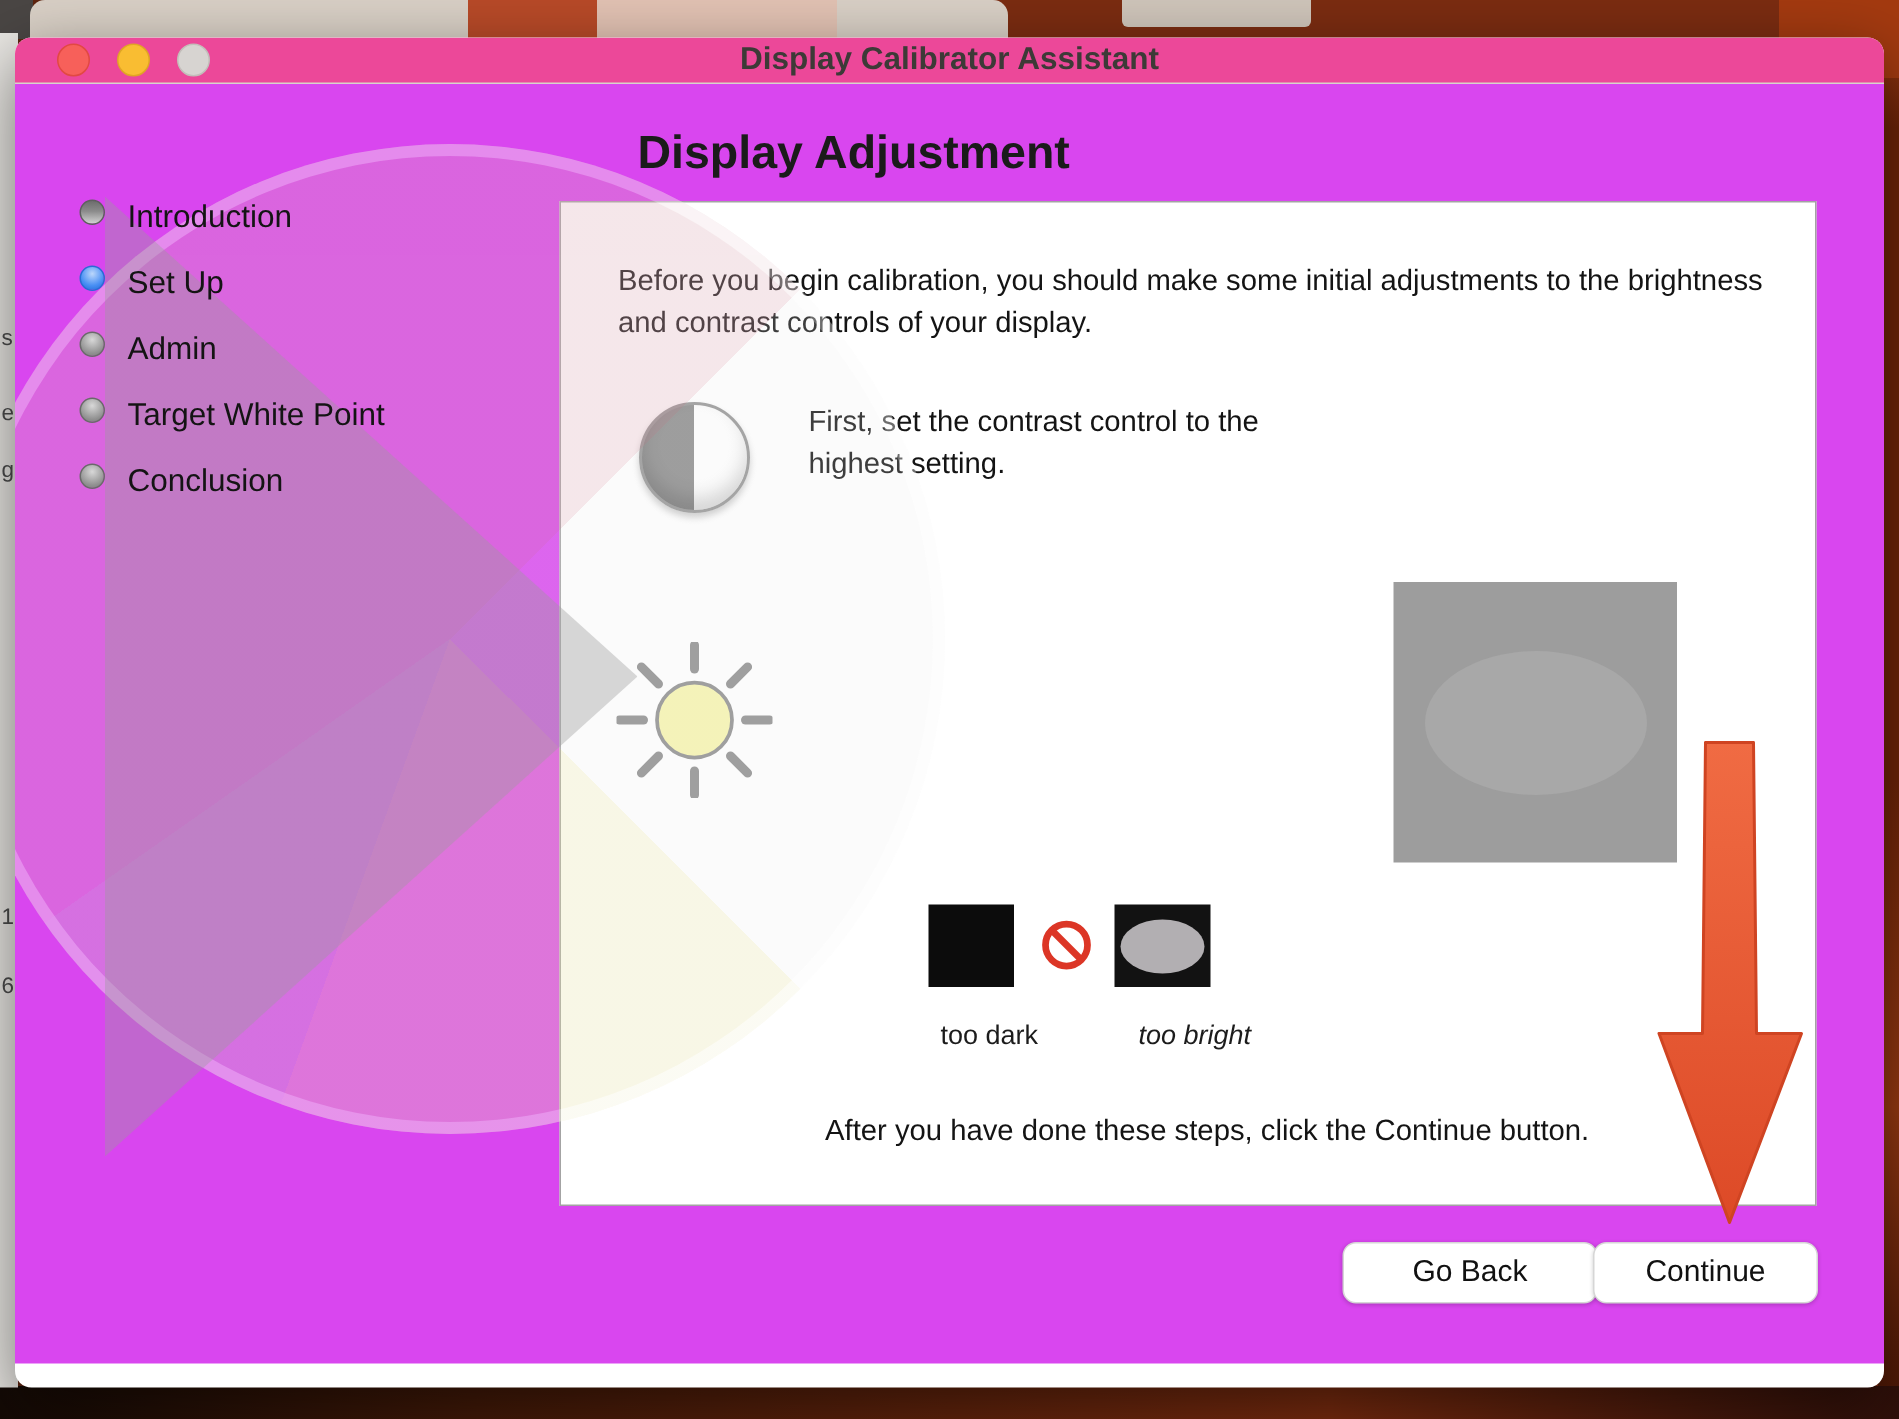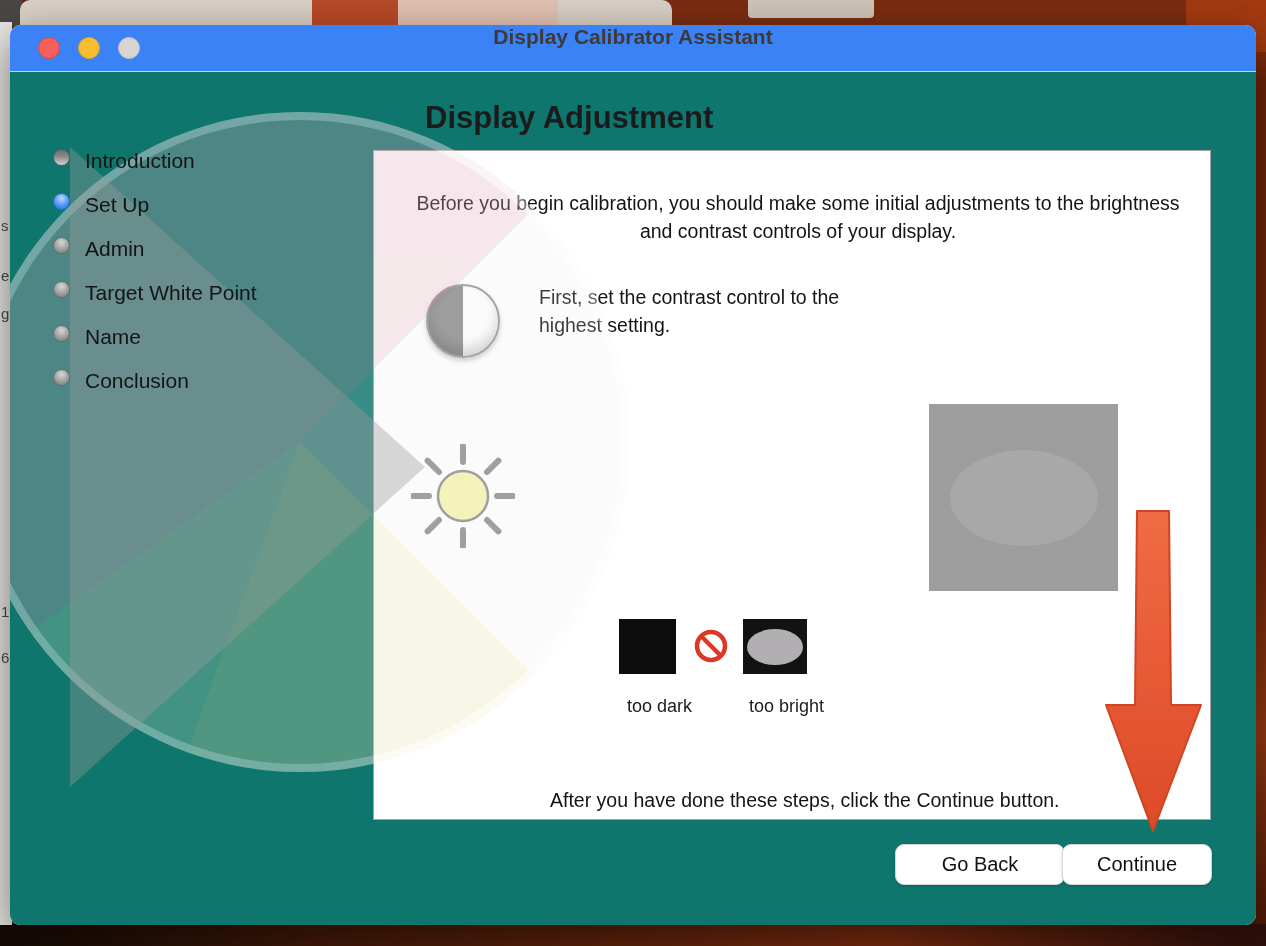--- a/index.html
+++ b/index.html
@@ -20,30 +20,30 @@
   .bg-bottom      { position:absolute; left:0; bottom:0; width:100%; height:22px;
                     background:linear-gradient(90deg,#140a05 0%,#441a08 25%,#7c2c0f 70%,#30100a 100%); }
   .bg-left-strip  { position:absolute; left:0; top:22px; width:12px; height:903px; background:#e9e7e3; overflow:hidden; }
   .frag { position:absolute; left:1px; font-size:15px; color:#4c4c4c; }
 
   
   .window { position:absolute; left:10px; top:25px; width:1246px; height:900px;
             background:#fff; border-radius:11px; overflow:hidden;
             box-shadow:0 14px 44px rgba(0,0,0,.5); }
 
-  .titlebar { position:relative; height:47px; background:#3b82f6; border-bottom:1px solid #d8d2cb;
-              display:flex; align-items:flex-start; justify-content:center; }
+  .titlebar { position:relative; height:31px; background:#ec4899; border-bottom:1px solid #d8d2cb;
+              display:flex; align-items:center; justify-content:center; }
   .titlebar .title { font-size:21px; font-weight:700; color:#3d3a37; }
   .lights { position:absolute; left:28px; top:0; height:100%; display:flex; align-items:center; gap:18px; }
   .light { width:22px; height:22px; border-radius:50%; }
   .light.red    { background:#f7605a; border:1px solid #e14942; }
   .light.yellow { background:#f9bd32; border:1px solid #e0a524; }
   .light.gray   { background:#d7d4d1; border:1px solid #c2beba; }
 
-  .content { position:relative; height:853px; background:#0f766e; overflow:hidden; }
+  .content { position:relative; height:853px; background:#d946ef; overflow:hidden; }
 
   
   .wm-circle { position:absolute; left:-40px; top:40px; width:660px; height:660px; border-radius:50%;
                z-index:2; opacity:.55;
                background:conic-gradient(from 0deg,
                  rgba(222,176,186,.55) 0deg 45deg,
                  rgba(236,236,236,.35) 45deg 135deg,
                  rgba(232,227,172,.55) 135deg 200deg,
                  rgba(204,223,187,.5) 200deg 235deg,
                  rgba(222,176,186,.55) 235deg 360deg);
@@ -63,43 +63,43 @@
   .bullet { width:17px; height:17px; border-radius:50%; flex:0 0 auto; }
   .bullet.done    { background:linear-gradient(180deg,#6d6d6d 0%,#8b8b8b 45%,#d2d2d2 100%); border:1px solid #5f5f5f; }
   .bullet.pending { background:radial-gradient(circle at 50% 30%,#d8d8d8 0%,#909090 70%,#7a7a7a 100%); border:1px solid #6a6a6a; }
   .bullet.current { background:radial-gradient(circle at 50% 30%,#bcd7fb 0%,#4a90f4 60%,#2268d8 100%); border:1px solid #2a6cd4; }
   .step .label { font-size:21px; color:#141414; }
 
   
   .panel { position:absolute; left:363px; top:78px; width:838px; height:670px;
            border:1px solid #a3a3a3; background:#fff; z-index:1; }
   .panel p { position:absolute; font-size:19.5px; line-height:28px; color:#141414; }
-  .intro-text      { left:38px;  top:38px;  width:772px;text-align:center; }
+  .intro-text      { left:38px;  top:38px;  width:772px; }
   .contrast-text   { left:165px; top:132px; width:345px; }
   .brightness-text { left:165px; top:254px; width:355px; }
-  .final-text      { left:176px; top:605px; width:640px;margin-top:30px; }
+  .final-text      { left:176px; top:605px; width:640px; }
 
   .contrast-icon { position:absolute; left:52px; top:133px; width:74px; height:74px; border-radius:50%;
                    background:linear-gradient(90deg,#8b8b8b 0 50%,#ffffff 50% 100%);
                    border:2px solid #949494;
                    box-shadow:inset 0 -8px 12px rgba(0,0,0,.18), 0 3px 5px rgba(0,0,0,.22); }
   .sun-icon { position:absolute; left:37px; top:293px; width:104px; height:104px; }
 
   .gray-sample { position:absolute; left:555px; top:253px; width:189px; height:187px; background:#9d9d9d; }
   .gray-sample .oval { position:absolute; left:50%; top:50%; width:148px; height:96px;
                        transform:translate(-50%,-50%); border-radius:50%; background:#a8a8a8; }
 
   .ex-dark   { position:absolute; left:245px; top:468px; width:57px; height:55px; background:#0c0c0c; }
   .ex-bright { position:absolute; left:369px; top:468px; width:64px; height:55px; background:#121212; overflow:hidden; }
   .ex-bright .oval { position:absolute; left:50%; top:50%; width:56px; height:36px;
                      transform:translate(-50%,-50%); border-radius:50%; background:#b2afb2; }
   .no-sign { position:absolute; left:319px; top:477px; width:36px; height:36px; }
   .ex-label { position:absolute; font-size:18px; color:#1c1c1c; text-align:right; }
   .ex-label.dark   { left:230px; top:545px; width:88px; }
-  .ex-label.bright { left:354px; top:545px; width:96px; }
+  .ex-label.bright { left:364px; top:545px; width:96px;font-style:italic; }
 
   
   .btn { position:absolute; top:772px; height:41px; background:#fff; border:1px solid #d6d6d6;
          border-radius:9px; box-shadow:0 1px 3px rgba(0,0,0,.2);
          display:flex; align-items:center; justify-content:center;
          font-size:20px; color:#111; z-index:4; cursor:default; }
   .btn-goback   { left:885px;  width:170px; }
   .btn-continue { left:1052px; width:150px;text-align:center; }
 
   
@@ -156,24 +156,20 @@
         <div class="step">
           <span class="bullet pending"></span>
           <span class="label">Admin</span>
         </div>
         <div class="step">
           <span class="bullet pending"></span>
           <span class="label">Target White Point</span>
         </div>
         <div class="step">
           <span class="bullet pending"></span>
-          <span class="label">Name</span>
-        </div>
-        <div class="step">
-          <span class="bullet pending"></span>
           <span class="label">Conclusion</span>
         </div>
       </div>
 
       <div class="panel">
         <p class="intro-text">Before you begin calibration, you should make some initial adjustments to the brightness and contrast controls of your display.</p>
 
         <div class="contrast-icon"></div>
         <p class="contrast-text">First, set the contrast control to the highest setting.</p>
 

